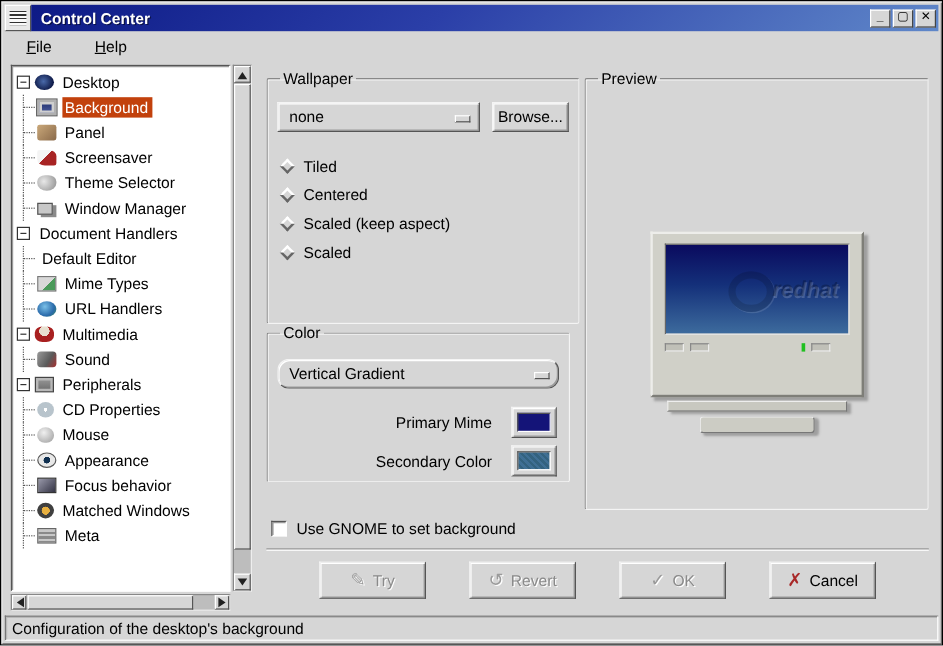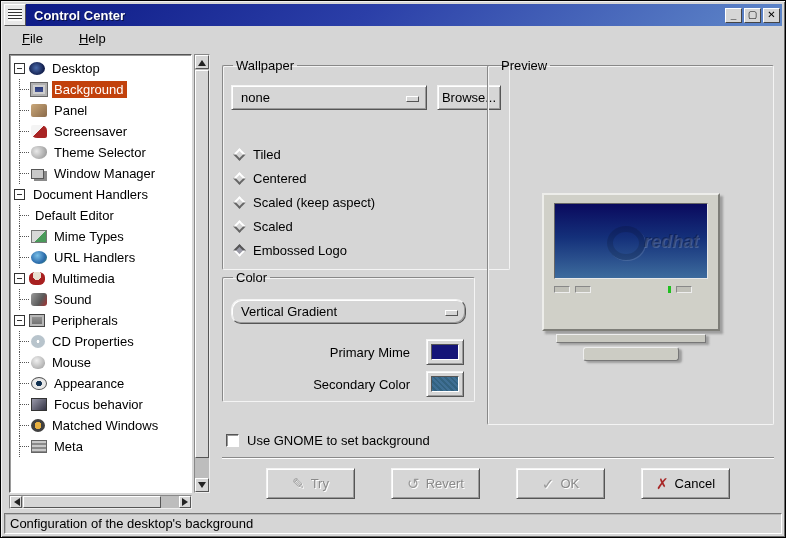--- a/index.html
+++ b/index.html
@@ -120,28 +120,28 @@
   .frame-color { height: 132px; }
   .frame-preview { flex: 1; position: relative; }
   
   .optionmenu { height: 25px; background: #d6d6d6; position: relative;
     border: 1px solid; border-color: #f4f4f4 #555 #555 #f4f4f4;
     box-shadow: inset 1px 1px 0 #fff, inset -1px -1px 0 #9a9a9a;
     display: flex; align-items: center; padding: 0 26px 0 9px; }
   .optionmenu .tab { position: absolute; right: 7px; top: 10px; width: 13px; height: 6px;
     background: #d6d6d6; border: 1px solid; border-color: #fff #555 #555 #fff; }
   .wp-row1 { display: flex; gap: 10px; margin: 4px 0 10px 0; }
-  .wp-row1 .optionmenu { width: 196px; flex: none; }
+  .wp-row1 .optionmenu { width: 169px; flex: none; }
   .btn { background: #d6d6d6; border: 1px solid; border-color: #f4f4f4 #555 #555 #f4f4f4;
     box-shadow: inset 1px 1px 0 #fff, inset -1px -1px 0 #9a9a9a;
     display: flex; align-items: center; justify-content: center; gap: 6px; }
   .browse-btn { width: 64px; height: 25px; }
   
   .radio-row { display: flex; align-items: center; height: 24px; gap: 9px; margin-left: 2px; }
-  .radio-rows { margin-top: 32px; }
+  .radio-rows { margin-top: 16px; }
   .radio { width: 9px; height: 9px; transform: rotate(45deg); flex: none; margin-left: 2px;
     background: #d6d6d6; border: 2px solid; border-color: #fff #666 #666 #fff; }
   .radio.on { background: #9a9aa6; border-color: #555 #fff #fff #555; }
   
   .color-inner .optionmenu { margin: 6px 0 12px 0; border-radius: 10px; }
   .swatch-row { display: flex; align-items: center; justify-content: flex-end;
     gap: 16px; height: 32px; padding-right: 2px; }
   .swatch-btn { width: 38px; height: 26px; padding: 4px; }
   .swatch { width: 100%; height: 100%; border: 1px solid; border-color: #555 #fff #fff #555; }
   
@@ -364,24 +364,20 @@
                   <span>Centered</span>
                 </div>
                 <div class="radio-row">
                   <span class="radio"></span>
                   <span>Scaled (keep aspect)</span>
                 </div>
                 <div class="radio-row">
                   <span class="radio"></span>
                   <span>Scaled</span>
                 </div>
-                <div class="radio-row">
-                  <span class="radio on"></span>
-                  <span>Embossed Logo</span>
-                </div>
               </div>
           </fieldset>
 
           <fieldset class="frame frame-color color-inner">
             <legend>Color</legend>
             <div class="optionmenu">
               <span>Vertical Gradient</span>
               <span class="tab"></span>
             </div>
             <div class="swatch-row">

